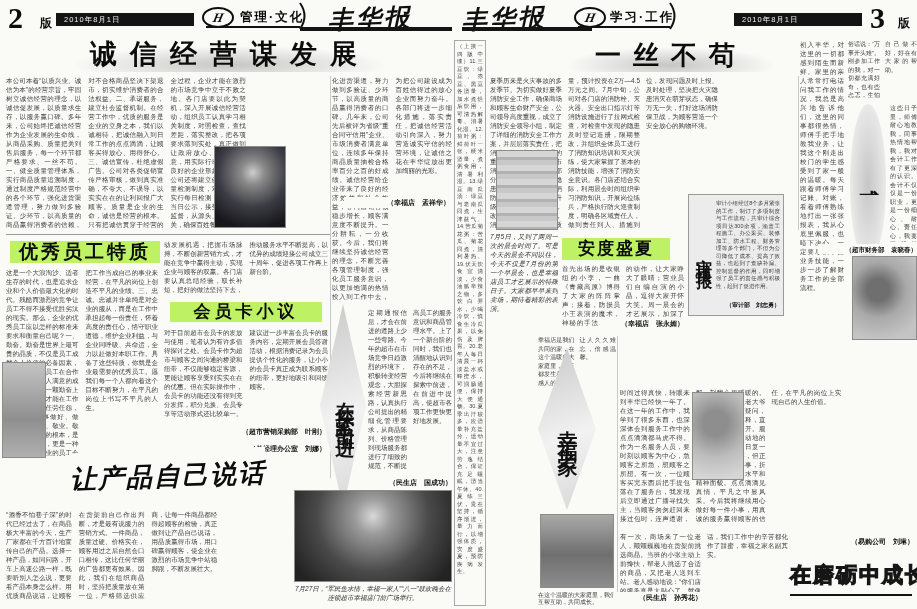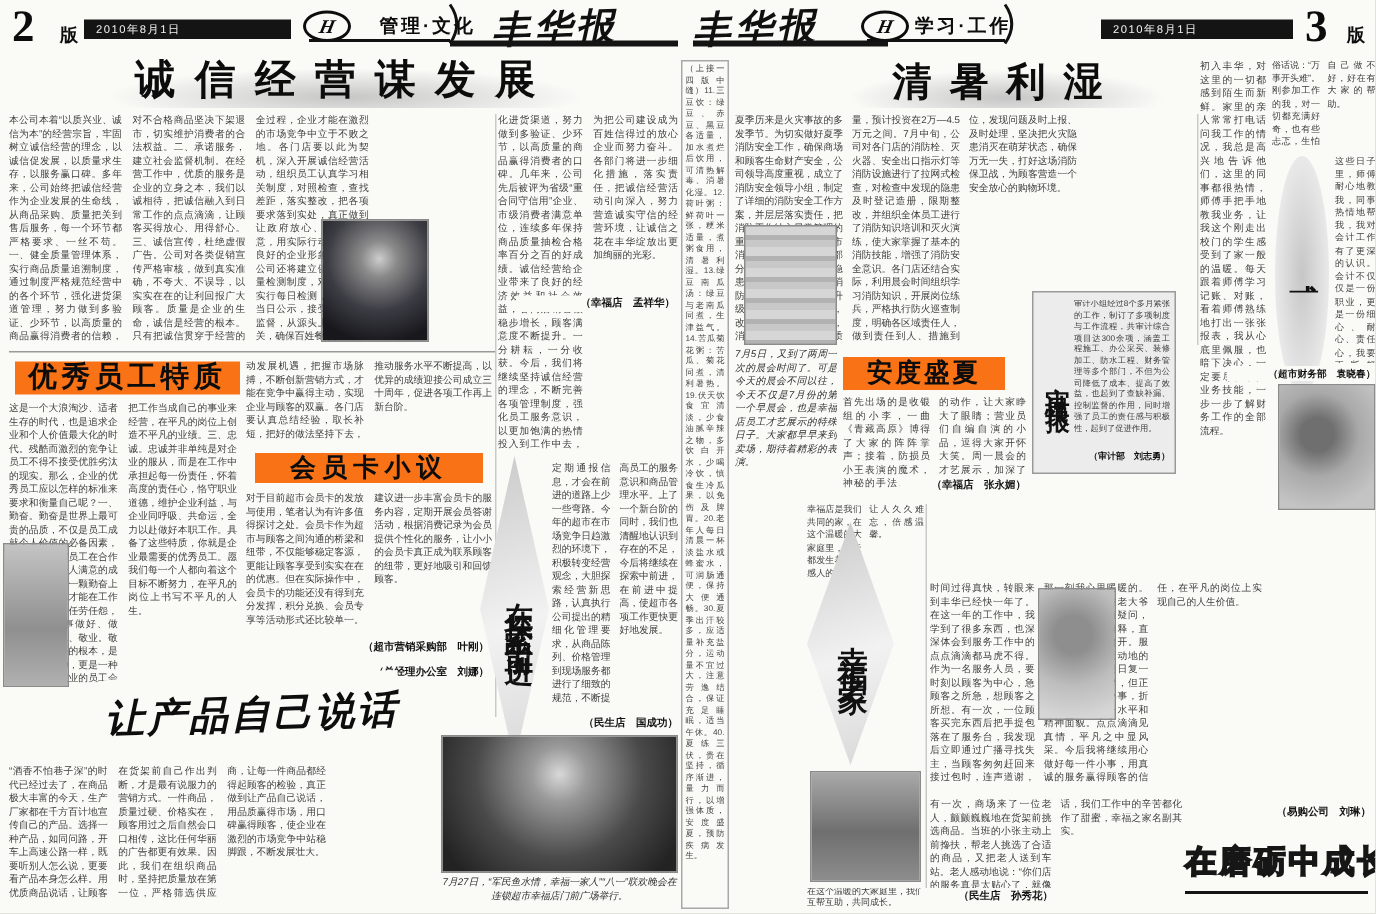--- a/index.html
+++ b/index.html
@@ -17,28 +17,28 @@
   .bar{background:#141414;}
   .datebar{background:#141414;color:#f2f2f2;font-size:7.5px;line-height:13px;letter-spacing:1px;padding-left:8px;overflow:hidden;}
   .masthead{font-family:"Liberation Serif","DejaVu Serif",serif;font-style:italic;font-weight:900;font-size:25px;letter-spacing:3px;color:#101010;transform:rotate(-2deg);white-space:nowrap;}
   .pagenum{font-family:"Liberation Serif","DejaVu Serif",serif;font-weight:900;font-size:30px;color:#0c0c0c;line-height:30px;}
   .pageunit{font-size:12px;font-weight:bold;color:#0c0c0c;line-height:14px;}
   .sectionname{font-size:12.5px;font-weight:bold;letter-spacing:2px;color:#0c0c0c;white-space:nowrap;}
   .logo{border:2px solid #0d0d0d;border-radius:50%;display:flex;align-items:center;justify-content:center;
         font-family:"Liberation Serif",serif;font-style:italic;font-weight:900;font-size:13px;color:#0d0d0d;background:#fafaf7;}
   .rule{background:#999;}
   .vrule{background:#c9c9c9;}
-  .sectitle{font-weight:900;color:#0d0d0d;text-align:center;white-space:nowrap;background:#f97316;}
+  .sectitle{font-weight:900;color:#0d0d0d;text-align:center;white-space:nowrap;background:#bef264;}
   
   #l-pagenum{left:8px;top:3px;}
   #l-pageunit{left:40px;top:16px;}
   #l-datebar{left:56px;top:13px;width:138px;height:13px;}
   #l-logo{left:202px;top:7px;width:32px;height:21px;}
   #l-secrule{left:206px;top:26px;width:94px;height:2px;background:#111;}
-  #l-section{left:240px;top:9px;margin-left:13px;}
+  #l-section{left:240px;top:9px;}
   #l-bracket{left:298px;top:2px;width:12px;height:28px;}
   #l-masthead{left:328px;top:2px;}
   #l-mastbar{left:300px;top:27px;width:152px;height:4px;}
   #l-headline{left:30px;top:36px;width:400px;height:36px;font-size:27px;letter-spacing:13px;line-height:36px;}
   #l-lead-body{left:6px;top:76px;width:322px;height:156px;column-count:4;}
   #l-photo-candle{left:214px;top:146px;width:72px;height:82px;background:radial-gradient(circle at 54% 32%,#cdcdcd 0%,#8a8a8a 18%,#3c3c44 52%,#17171c 85%);}
   #l-lead-body2{left:332px;top:76px;width:120px;height:228px;column-count:2;}
   #l-lead-byline{left:344px;top:197px;width:106px;height:11px;}
   #l-rule1{left:6px;top:234px;width:324px;height:1px;}
   #l-vrule{left:330px;top:76px;width:1px;height:402px;}
@@ -160,21 +160,21 @@
   <div class="abs sectionname" id="r-section">学习·工作</div>
   <div class="abs" id="r-bracket"><svg width="12" height="28" viewBox="0 0 12 28">
         <path d="M2 1 Q11 14 2 27" stroke="#111" fill="none" stroke-width="2"></path>
       </svg></div>
   <div class="abs datebar" id="r-datebar"><span>2010年8月1日</span></div>
   <div class="abs pagenum" id="r-pagenum">3</div>
   <div class="abs pageunit" id="r-pageunit">版</div>
 
   <div class="abs col tiny" id="r-seam">（上接一四版中缝）11.三豆饮：绿豆、赤豆、黑豆各适量，加水煮烂后饮用，可清热解毒、消暑化湿。12.荷叶粥：鲜荷叶一张，粳米适量，煮粥食用，清暑利湿。13.绿豆南瓜汤：绿豆与老南瓜同煮，生津益气。14.苦瓜菊花粥：苦瓜、菊花同煮，清利暑热。19.伏天饮食宜清淡，少食油腻辛辣之物，多饮白开水，少喝冷饮，慎食生冷瓜果，以免伤及脾胃。20.老年人每日清晨一杯淡盐水或蜂蜜水，可润肠通便，保持大便通畅。30.夏季出汗较多，应适量补充盐分，运动量不宜过大，注意劳逸结合，保证充足睡眠，适当午休。40.夏练三伏，贵在坚持，循序渐进，量力而行，以增强体质，安度盛夏，预防疾病发生。</div>
 
-  <div class="abs headline swoosh" id="r-fire-headline">清暑利湿</div>
+  <div class="abs headline swoosh" id="r-fire-headline">一丝不苟</div>
   <div class="abs col" id="r-fire-body">夏季历来是火灾事故的多发季节。为切实做好夏季消防安全工作，确保商场和顾客生命财产安全，公司领导高度重视，成立了消防安全领导小组，制定了详细的消防安全工作方案，并层层落实责任，把消防工作纳入日常管理的重要议事日程。近期，市消防部门检查发现本市部分商业场所存在消防隐患，公司决定对各门店消防设施进行全面改造升级。考虑到工作量较大，改造涉及多处施工环节，消防管道铺设必须保证质量，预计投资在2万—4.5万元之间。7月中旬，公司对各门店的消防栓、灭火器、安全出口指示灯等消防设施进行了拉网式检查，对检查中发现的隐患及时登记造册，限期整改，并组织全体员工进行了消防知识培训和灭火演练，使大家掌握了基本的消防技能，增强了消防安全意识。各门店还结合实际，利用晨会时间组织学习消防知识，开展岗位练兵，严格执行防火巡查制度，明确各区域责任人，做到责任到人、措施到位，发现问题及时上报、及时处理，坚决把火灾隐患消灭在萌芽状态，确保万无一失，打好这场消防保卫战，为顾客营造一个安全放心的购物环境。</div>
   <div class="abs vrule" id="r-vrule1"></div>
   <div class="abs photo" id="r-photo-store"></div>
   <div class="abs caption" id="r-morning-intro">7月5日，又到了两周一次的晨会时间了。可是今天的晨会不同以往，今天不仅是7月份的第一个早晨会，也是幸福店员工才艺展示的特殊日子。大家都早早来到卖场，期待着精彩的表演。</div>
 
   <div class="abs sectitle" id="r-morning-title">安度盛夏</div>
   <div class="abs col" id="r-morning-body">首先出场的是收银组的小李，一曲《青藏高原》博得了大家的阵阵掌声；接着，防损员小王表演的魔术，神秘的手法、熟练的动作，让大家睁大了眼睛；营业员们自编自演的小品，逗得大家开怀大笑。周一晨会的才艺展示，加深了同事之间的沟通，丰富了大家的业余生活，更是员工风采与团队凝聚力的展示平台——</div>
   <div class="abs byline" id="r-morning-byline">（幸福店　张永媚）</div>
 
   <div class="abs" id="r-audit-box"></div>

